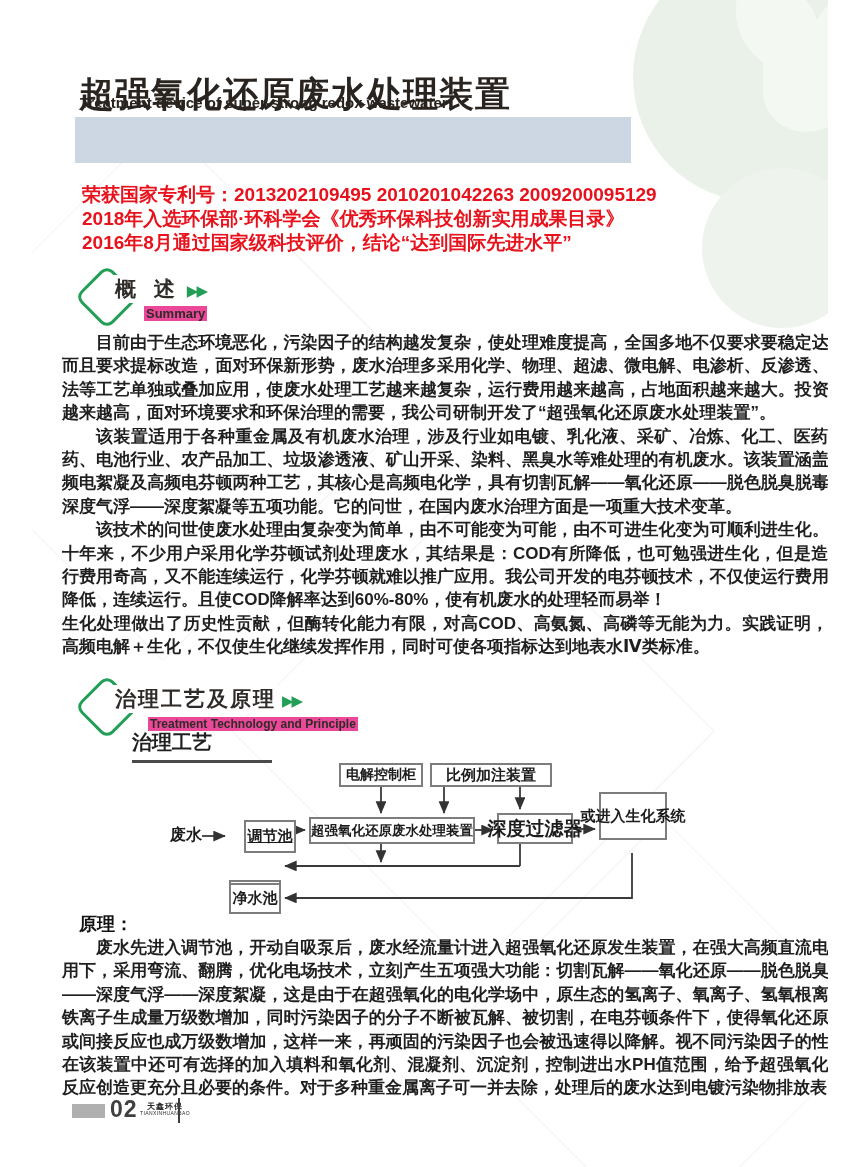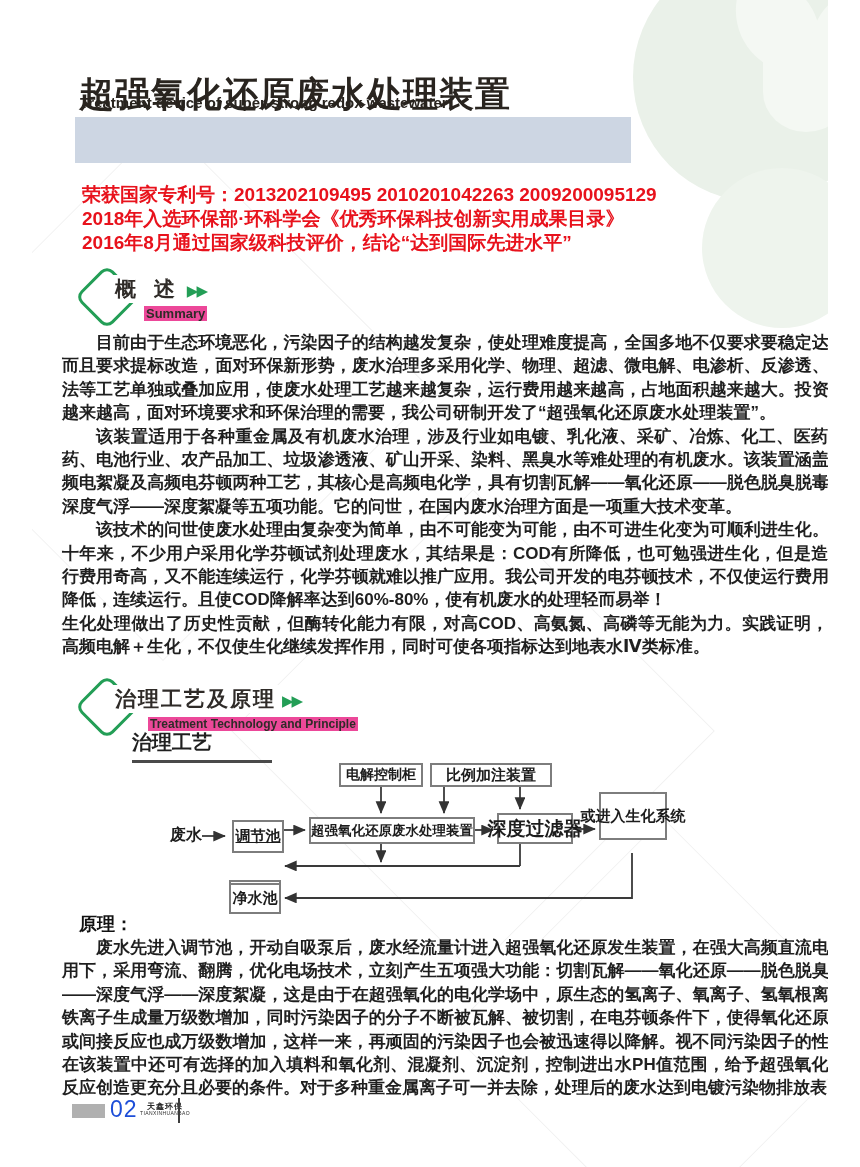--- a/index.html
+++ b/index.html
@@ -47,31 +47,31 @@
   
   .diagram{position:absolute;left:130px;top:752px;width:720px;height:172px;z-index:2;}
   .diagram svg{position:absolute;left:0;top:0;}
   .dg-box{position:absolute;box-sizing:border-box;border:2px solid #7d7d7d;background:#fff;display:flex;align-items:center;justify-content:center;font-weight:bold;color:#1c1c1c;white-space:nowrap;font-size:15px;}
   .dg-label{position:absolute;font-weight:bold;color:#1c1c1c;font-size:16px;white-space:nowrap;}
   .bx-control{left:177px;top:11px;width:84px;height:24px;font-size:14px;}
   .bx-dosing{left:268px;top:11px;width:122px;height:24px;font-size:15px;}
   .bx-device{left:147px;top:65px;width:166px;height:27px;font-size:13.5px;}
   .bx-filter{left:335px;top:61px;width:76px;height:31px;font-size:19px;}
   .bx-bio{left:437px;top:40px;width:68px;height:48px;line-height:18px;font-size:15px;}
-  .bx-reg{left:70px;top:68px;width:52px;height:33px;text-decoration:underline;}
+  .bx-reg{left:82px;top:68px;width:52px;height:33px;text-decoration:underline;}
   .bx-sew{left:67px;top:100px;width:52px;height:32px;margin-top:28px;}
   .bx-cln{left:67px;top:131px;width:52px;height:31px;}
   .lb-inlet{left:8px;top:73px;}
   
   .principle-heading{position:absolute;left:47px;top:912px;font-size:18px;font-weight:bold;color:#111;z-index:2;}
   .principle-block{top:936px;}
   
   .footer{position:absolute;left:0;top:1096px;width:860px;height:34px;z-index:2;}
   .pg-block{position:absolute;left:40px;top:8px;width:33px;height:14px;background:#b0b0b0;}
-  .pg-num{position:absolute;left:78px;top:0;font-size:23px;font-weight:normal;color:#1d4ed8;letter-spacing:1px;text-align:center;}
+  .pg-num{position:absolute;left:78px;top:0;font-size:23px;font-weight:bold;color:#404040;letter-spacing:1px;text-align:center;}
   .brand{position:absolute;left:108px;top:6px;text-align:center;color:#2a2a2a;}
   .brand .cn{font-size:8px;font-weight:bold;letter-spacing:1px;line-height:9px;}
   .brand .en{font-size:5px;line-height:5px;letter-spacing:0.4px;}
   .footer-bar{position:absolute;left:146px;top:2px;width:2px;height:25px;background:#3d3d3d;}
 </style>
 </head>
 <body>
 
 <div class="page">
 

